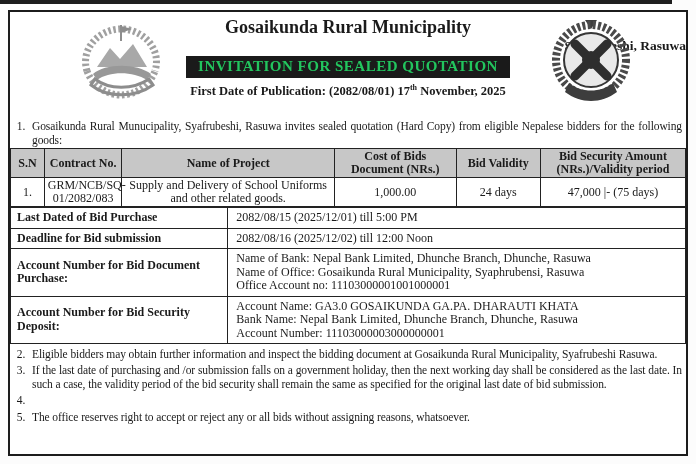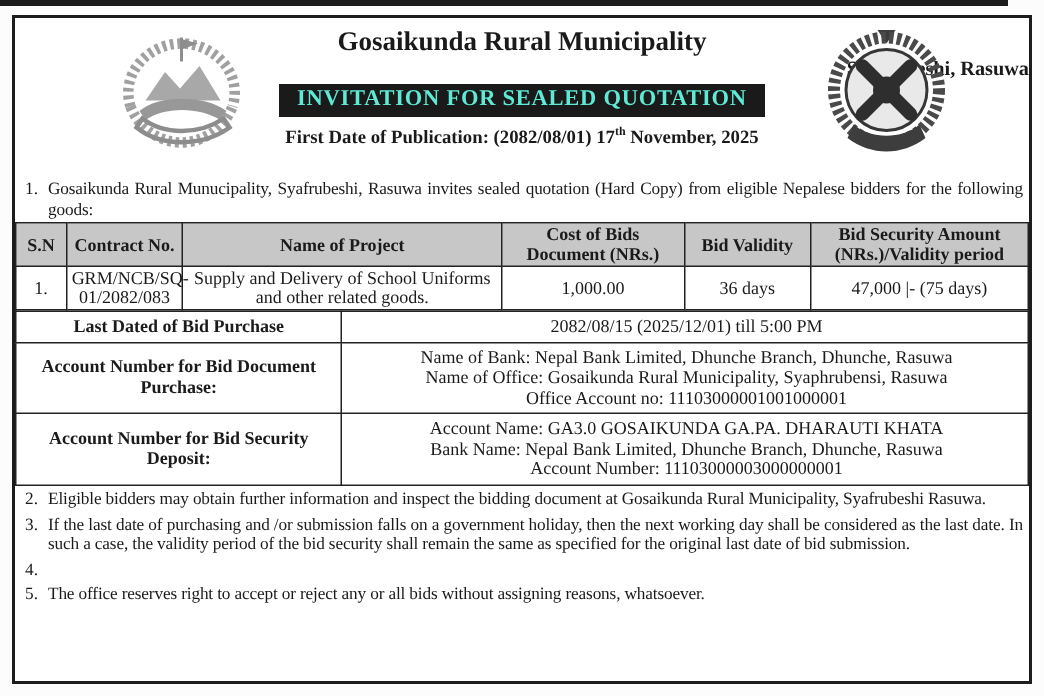--- a/index.html
+++ b/index.html
@@ -26,21 +26,21 @@
   
   .doc-header { position: relative; text-align: center; padding-top: 5px; height: 106px; }
   .logo { position: absolute; top: 5px; }
   .logo.left  { left: 62px; }
   .logo.right { right: 48px; top: 2px; }
   .org-name   { font-size: 18px; font-weight: bold; line-height: 21px; }
   .office     { font-size: 17px; font-weight: bold; line-height: 20px; }
   .location   { font-size: 13.5px; font-weight: bold; line-height: 16px; text-align: right; }
   .banner {
     display: inline-block;
-    background: #1a1a1a; color: #5eead4;
+    background: #1a1a1a; color: #22c55e;
     font-size: 15px; font-weight: bold; letter-spacing: .5px;
     padding: 2px 12px 3px; margin-top: 2px; line-height: 17px;
   }
   .publication { font-size: 12.5px; font-weight: bold; line-height: 15px; margin-top: 2px; }
   .publication sup { font-size: 8px; font-family: Liberation Serif, serif; }
   
   .num-item { display: flex; font-size: 11.5px; line-height: 13.5px; padding: 1px 4px 1px 0; }
   .num-item .num { flex: 0 0 22px; text-align: center; }
   .num-item .txt { flex: 1; text-align: justify; letter-spacing: -0.1px; }
   .intro { margin-top: 1px; }
@@ -49,23 +49,23 @@
   .qt th, .qt td { border: 1.2px solid #222; padding: 1px 3px; text-align: center; vertical-align: middle; line-height: 13px; }
   .qt th { background: #c7c7c7; font-weight: bold; }
   .qt .c-sn   { width: 5%; }
   .qt .c-con  { width: 11.5%; }
   .qt .c-name { width: 31.5%; }
   .qt .c-cost { width: 18%; }
   .qt .c-val  { width: 12.5%; }
   .qt .c-sec  { width: 21.5%; }
   
   .dt td { border: 1.2px solid #222; padding: 3px 6px; vertical-align: middle; line-height: 13.5px; }
-  .dt .lbl { width: 32.2%; font-weight: bold; text-align: center; }
+  .dt .lbl { width: 32.2%; font-weight: bold; text-align: left; }
   .dt .val { text-align: left; padding-left: 8px; }
-  .dt .val div { line-height: 13.5px; text-align: center; }
+  .dt .val div { line-height: 13.5px; }
   
   .notes { margin-top: 2px; }
   .notes .num-item { padding: 1.5px 4px 1.5px 0; }
 </style>
 </head>
 <body>
 
 <div class="page">
   <div class="top-strip"></div>
 
@@ -124,32 +124,38 @@
         <th>Name of Project</th>
         <th>Cost of Bids Document (NRs.)</th>
         <th>Bid Validity</th>
         <th>Bid Security Amount (NRs.)/Validity period</th>
       </tr>
       <tr>
         <td>1.</td>
         <td>GRM/NCB/SQ-01/2082/083</td>
         <td>Supply and Delivery of School Uniforms and other related goods.</td>
         <td>1,000.00</td>
-        <td>36 days</td>
+        <td>24 days</td>
         <td>47,000 |-  (75 days)</td>
       </tr>
     </tbody>
       </table>
 
     <table class="dt">
       <tbody>
           <tr>
         <td class="lbl">Last Dated of Bid Purchase</td>
         <td class="val">
           <div>2082/08/15 (2025/12/01) till 5:00 PM</div>
+        </td>
+      </tr>
+      <tr>
+        <td class="lbl">Deadline for Bid submission</td>
+        <td class="val">
+          <div>2082/08/16 (2025/12/02) till 12:00 Noon</div>
         </td>
       </tr>
       <tr>
         <td class="lbl">Account Number for Bid Document Purchase:</td>
         <td class="val">
           <div>Name of Bank: Nepal Bank Limited, Dhunche Branch, Dhunche, Rasuwa</div>
           <div>Name of Office: Gosaikunda Rural Municipality, Syaphrubensi, Rasuwa</div>
           <div>Office Account no: 11103000001001000001</div>
         </td>
       </tr>

